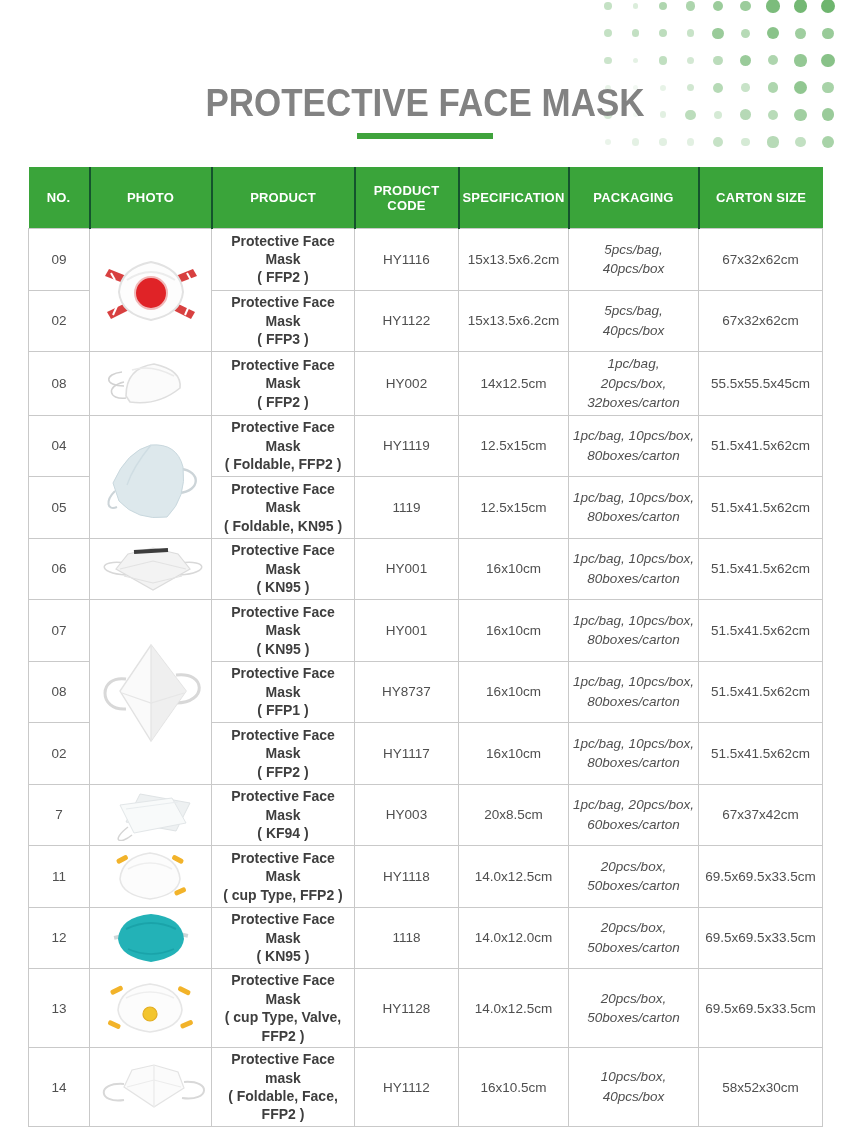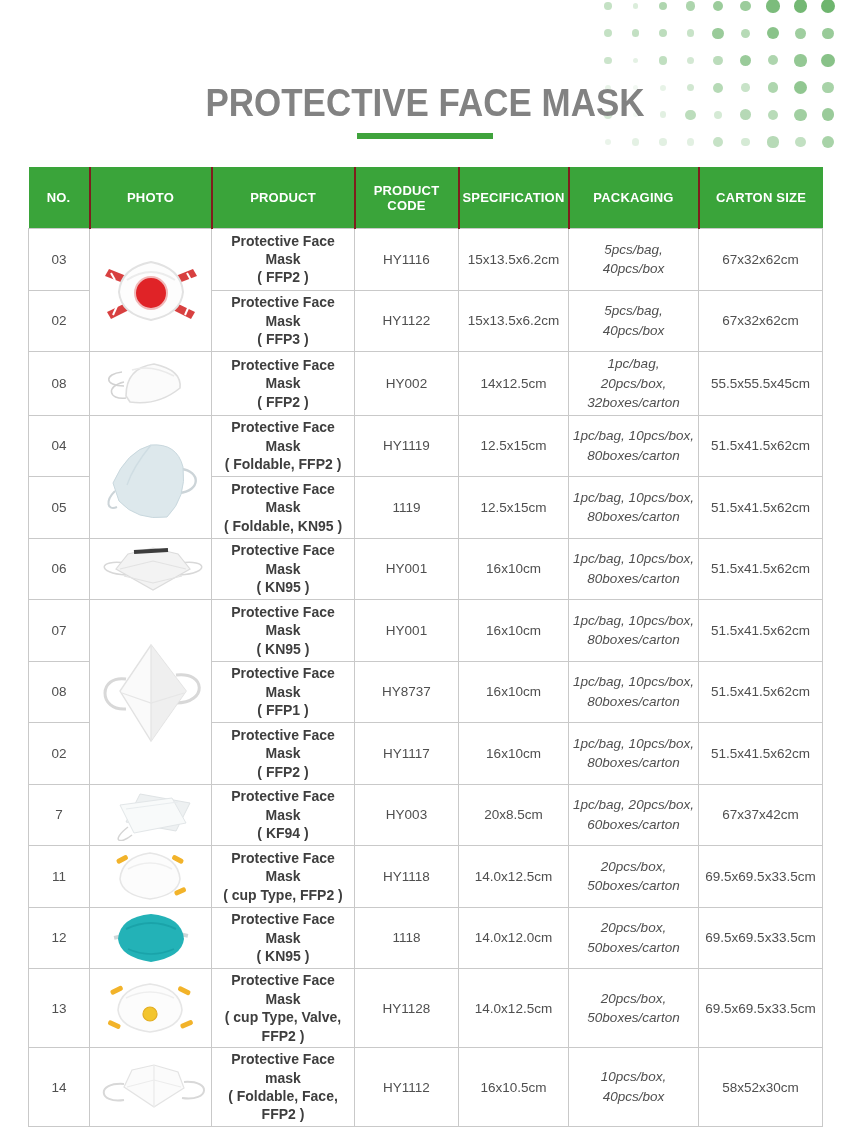--- a/index.html
+++ b/index.html
@@ -18,21 +18,21 @@
   }
   .dot-pattern{position:absolute;left:608px;top:6px;width:242px;height:155px;pointer-events:none;}
   .dot{position:absolute;border-radius:50%;background:#55a855;}
   
   table.catalog{
     position:absolute;top:167px;left:28px;width:794px;
     border-collapse:collapse;table-layout:fixed;
   }
   .catalog th{
     background:#3aa43a;color:#ffffff;font-size:13px;font-weight:bold;
-    height:41px;letter-spacing:.2px;border-left:2px solid #7f1d1d;padding:0;
+    height:41px;letter-spacing:.2px;border-left:2px solid #14532d;padding:0;
   }
   .catalog th:first-child{border-left:none;}
   .catalog td{
     border:1px solid #c9c9c9;background:#ffffff;text-align:center;vertical-align:middle;
     color:#4f4f4f;font-size:13.5px;padding:2px 4px;
   }
   .catalog tr{height:61.5px;}
   .no-cell{color:#49a24c;font-size:14px;}
   .pname{display:block;font-weight:bold;color:#3e3e3e;font-size:14px;line-height:1.32;}
   .pvariant{display:block;font-weight:bold;color:#3e3e3e;font-size:14px;line-height:1.32;}
@@ -119,21 +119,21 @@
       <th>PRODUCT</th>
       <th>PRODUCT CODE</th>
       <th>SPECIFICATION</th>
       <th>PACKAGING</th>
       <th>CARTON SIZE</th>
     </tr>
   </thead>
   <tbody>
 
     <tr>
-      <td class="no-cell">03</td>
+      <td class="no-cell">09</td>
       <td class="photo-cell" rowspan="2">
         <svg width="104" height="100" viewBox="0 0 104 100">
           <g stroke="none">
             <polygon points="6,36 32,46 35,39 10,29" fill="#d84040"></polygon>
             <polygon points="98,36 72,46 69,39 94,29" fill="#d84040"></polygon>
             <polygon points="8,72 33,60 36,67 12,79" fill="#d84040"></polygon>
             <polygon points="96,72 71,60 68,67 92,79" fill="#d84040"></polygon>
             <line x1="12" y1="33" x2="16" y2="40" stroke="#ffffff" stroke-width="2"></line>
             <line x1="88" y1="33" x2="92" y2="40" stroke="#ffffff" stroke-width="2"></line>
             <line x1="14" y1="75" x2="18" y2="66" stroke="#ffffff" stroke-width="2"></line>

